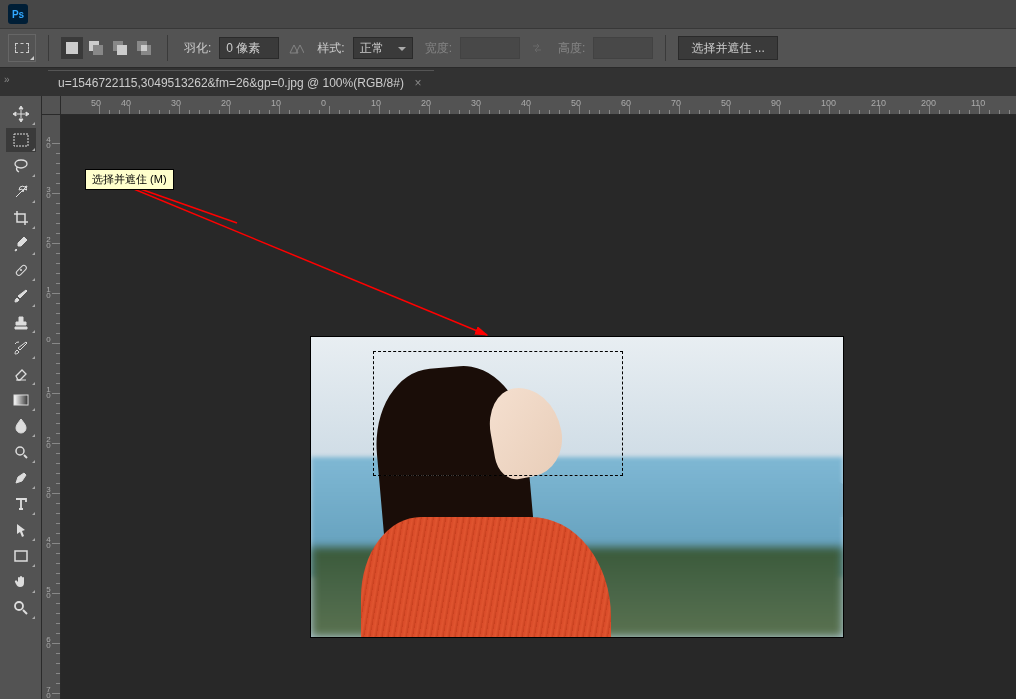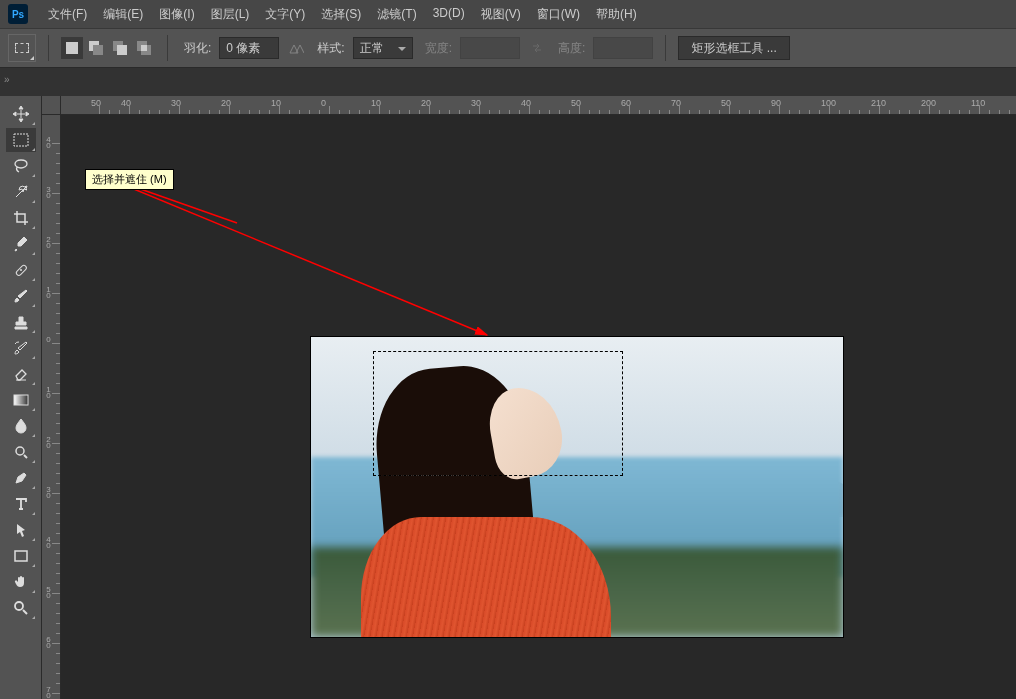--- a/index.html
+++ b/index.html
@@ -65,33 +65,20 @@
 svg{display:block}
 .swap-ic{width:14px;height:14px;color:#888}
 </style>
 </head>
 <body>
 
 <div class="menubar">
   <div class="ps-logo">
       <span>Ps</span>
     </div>
-  <div id="menu-items" style="display: flex;">
-      <div class="menu-item">文件(F)</div>
-      <div class="menu-item">编辑(E)</div>
-      <div class="menu-item">图像(I)</div>
-      <div class="menu-item">图层(L)</div>
-      <div class="menu-item">文字(Y)</div>
-      <div class="menu-item">选择(S)</div>
-      <div class="menu-item">滤镜(T)</div>
-      <div class="menu-item">3D(D)</div>
-      <div class="menu-item">视图(V)</div>
-      <div class="menu-item">窗口(W)</div>
-      <div class="menu-item">帮助(H)</div>
-    </div>
 </div>
 
 <div class="optionsbar">
   <div class="opt-tool">
     <div class="marquee-rect"></div>
     <div class="opt-tri"></div>
   </div>
   <div class="divider"></div>
   <div class="mode-btns">
     <div class="mode-btn active">
@@ -133,26 +120,30 @@
   <input class="input-field disabled" disabled="" style="">
   <div class="icon-sm disabled">
     <svg class="swap-ic" viewBox="0 0 14 14">
         <path d="M3 5h6l-2-2m2 2-2 2M11 9H5l2 2m-2-2 2-2" stroke="#888" fill="none"></path>
       </svg>
   </div>
   <span class="label disabled">高度:</span>
   <input class="input-field disabled" disabled="" style="">
   <div class="divider"></div>
   <div class="btn-refine">
-      <span>矩形选框工具 ...</span>
+      <span>选择并遮住 ...</span>
     </div>
 </div>
 
 <div class="doc-tab-area">
   <div class="expand-btn"></div>
+  <div class="doc-tab">
+    <span>u=1546722115,3049513262&amp;fm=26&amp;gp=0.jpg @ 100%(RGB/8#)</span>
+    <span class="tab-close">×</span>
+  </div>
 </div>
 
 <div class="main-area">
 
   <div class="toolbox" id="toolbox">
       <div class="tool">
         <svg width="18" height="18" viewBox="0 0 18 18">
           <path d="M9 1l2 3H7zM9 17l-2-3h4zM1 9l3-2v4zM17 9l-3 2V7zM9 5v8M5 9h8" stroke="#ddd" fill="#ddd" stroke-width="1"></path>
         </svg>
         <div class="tool-tri"></div>

